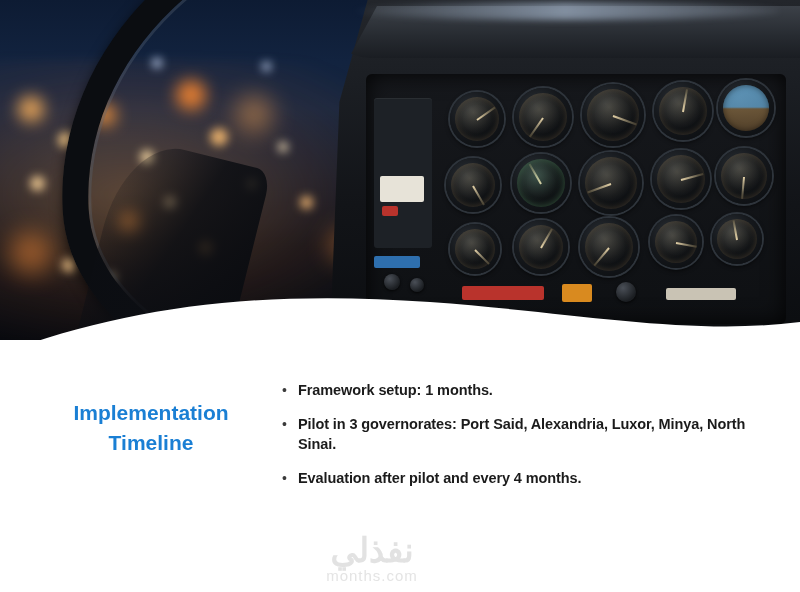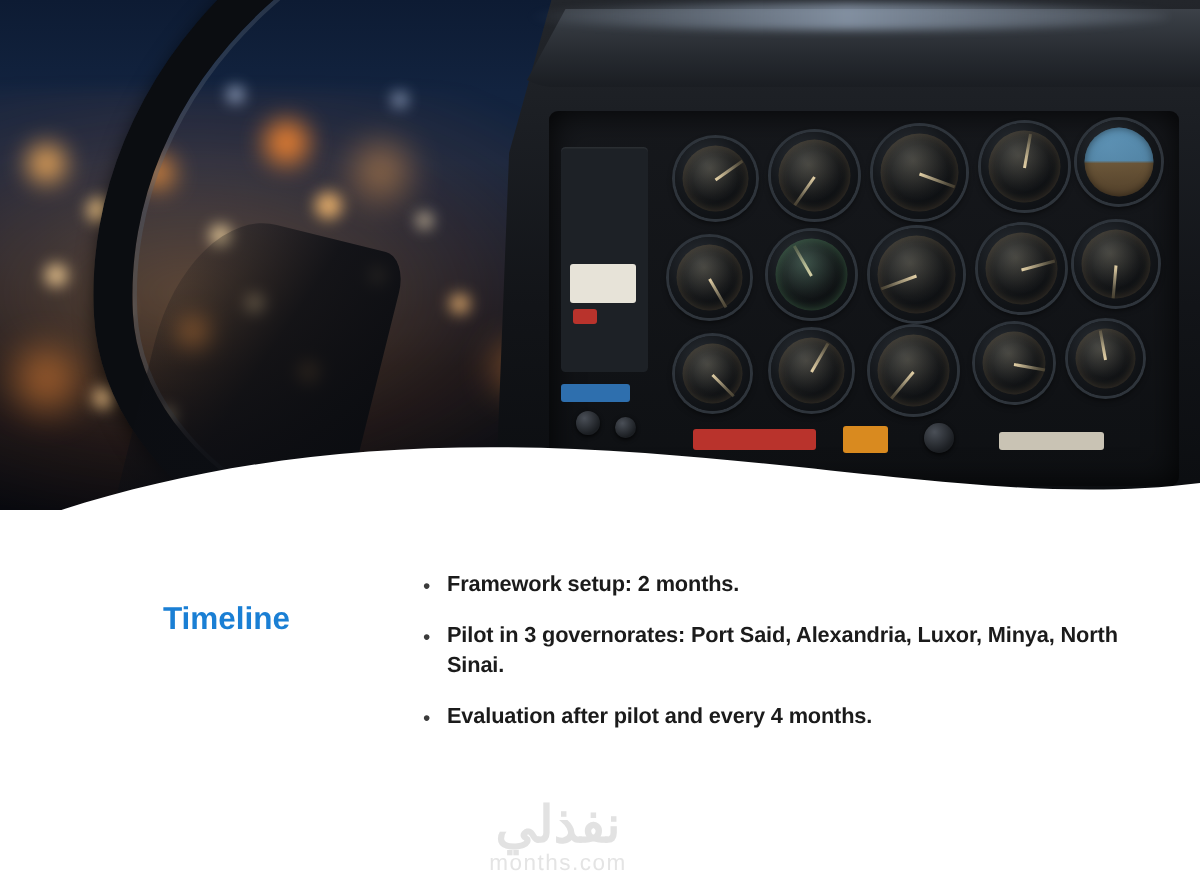--- a/index.html
+++ b/index.html
@@ -369,27 +369,28 @@
     </div>
   </div>
 
   <svg class="wave" viewBox="0 0 800 90" preserveAspectRatio="none">
     <path d="M0,76 C130,28 260,12 430,24 C580,35 690,58 800,44 L800,90 L0,90 Z" fill="#ffffff"></path>
   </svg>
 
   <div class="content">
 
     <div class="title">
+      <div>Implementation</div>
       <div>Timeline</div>
     </div>
 
     <div class="bullets">
       <div class="bullet-row">
         <span class="bullet-dot">•</span>
-        <span class="bullet-text">Framework setup: 2 months.</span>
+        <span class="bullet-text">Framework setup: 1 months.</span>
       </div>
       <div class="bullet-row">
         <span class="bullet-dot">•</span>
         <span class="bullet-text">Pilot in 3 governorates: Port Said, Alexandria, Luxor, Minya, North Sinai.</span>
       </div>
       <div class="bullet-row">
         <span class="bullet-dot">•</span>
         <span class="bullet-text">Evaluation after pilot and every 4 months.</span>
       </div>
     </div>

